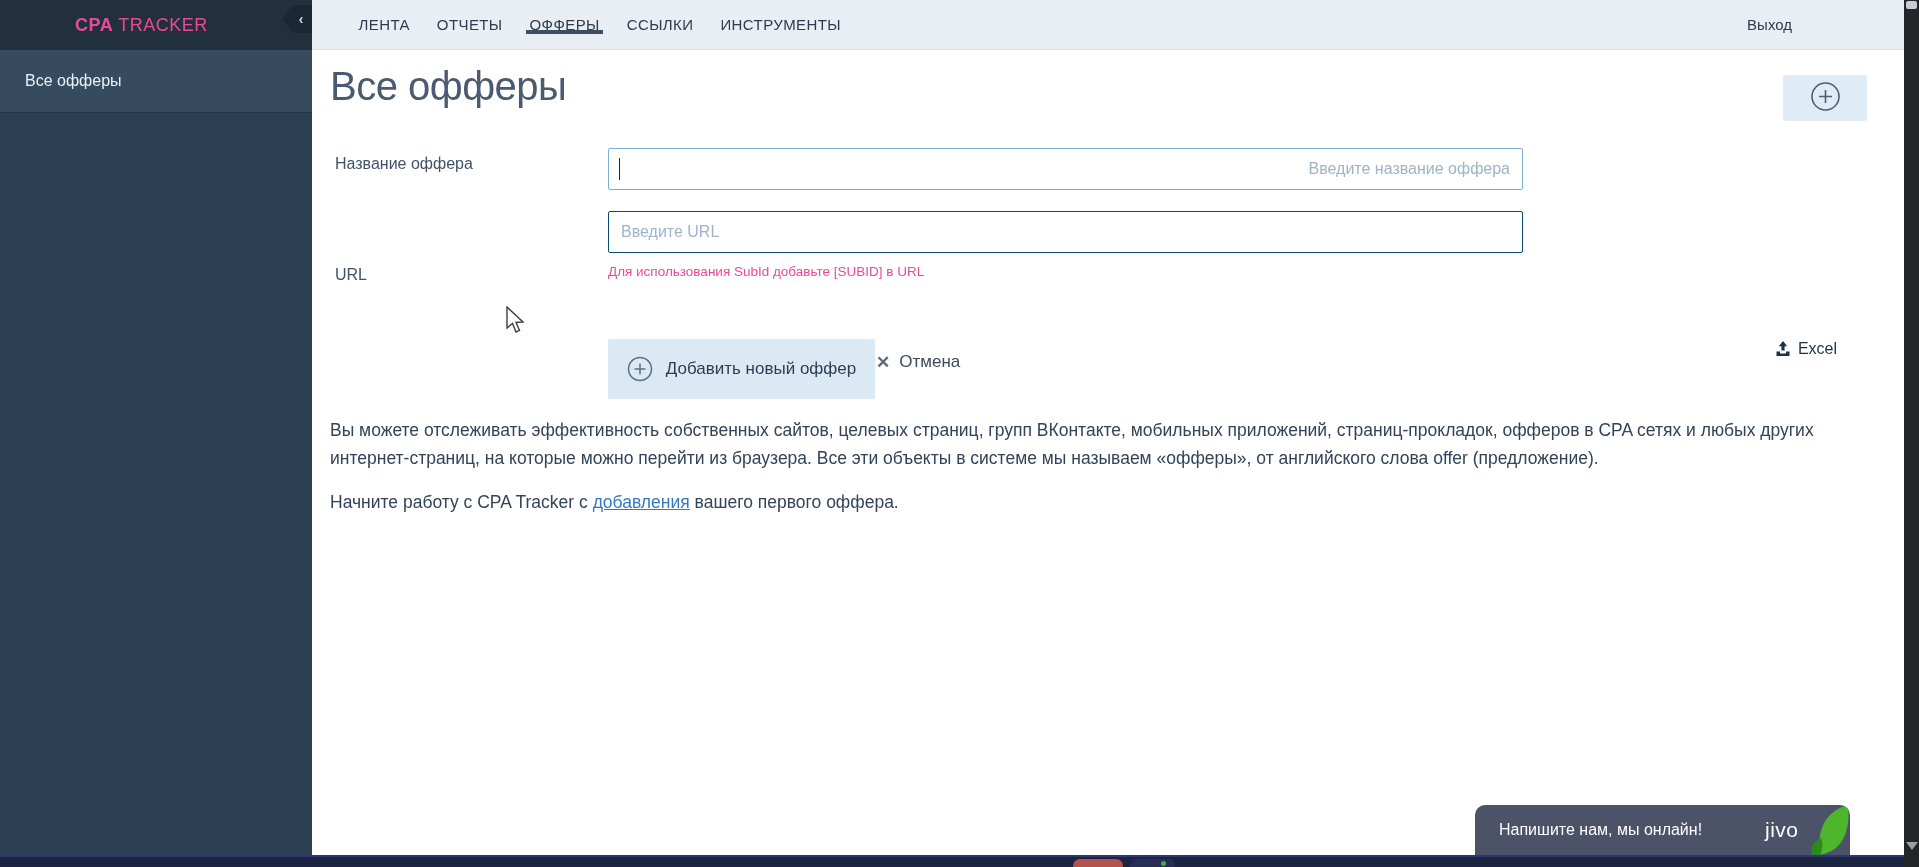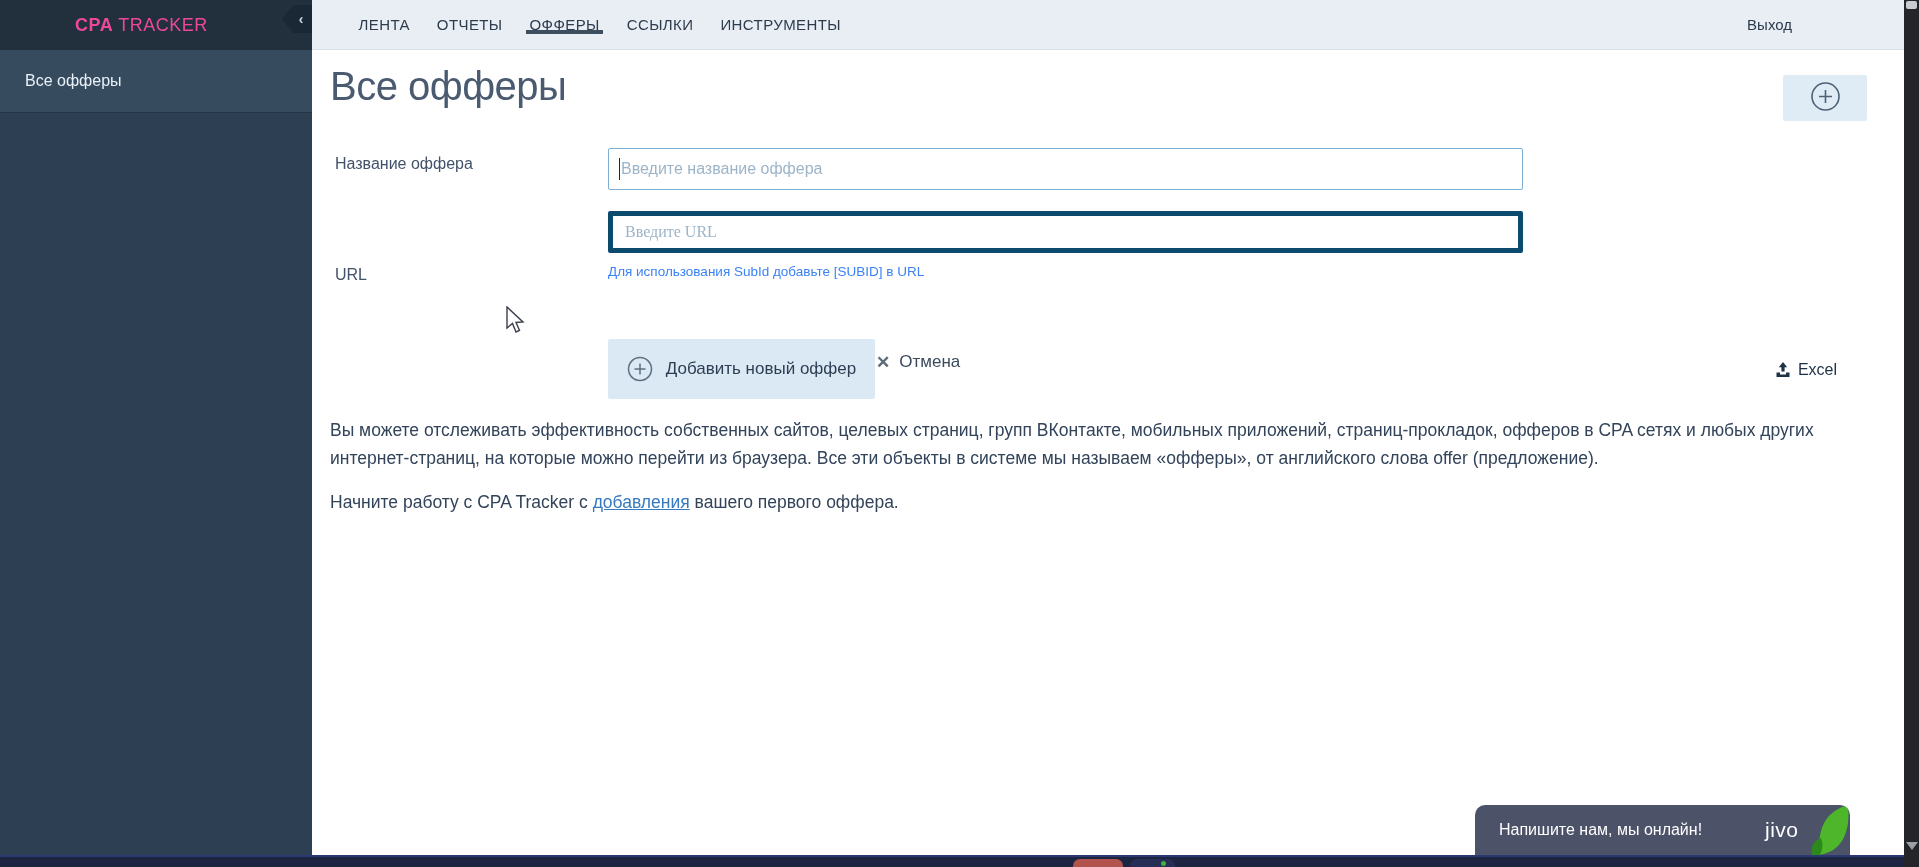--- a/index.html
+++ b/index.html
@@ -39,35 +39,35 @@
                 color:#4a5a70; letter-spacing:-.5px; }
   .add-top-btn { position:absolute; right:37px; top:25px; width:84px; height:46px; background:#dfecf5;
                  border:none; border-radius:2px; display:flex; align-items:center; justify-content:center;
                  cursor:pointer; }
 
   .form-label { position:absolute; left:23px; font-size:16px; color:#42526a; }
   .field { position:absolute; left:296px; width:915px; height:42px; border-radius:2px;
            background:#fff; font-size:16px; color:#333; padding:0 12px;
            font-family:"Liberation Sans", sans-serif; }
   .field::placeholder { color:#9db4c8; opacity:1; }
-  .field.focused { border:1px solid #7cb0d4; box-shadow:0 0 0 0 transparent; }
-  .field.normal { border:5px solid #0c4a6e;font-family:Liberation Serif, serif; }
+  .field.focused { border:1px solid #7cb0d4; box-shadow:0 0 0 0 transparent;text-align:right; }
+  .field.normal { border:1px solid #0c4a6e; }
   .caret { position:absolute; left:307px; width:1px; height:22px; background:#1c2733; }
 
-  .hint { position:absolute; left:296px; font-size:13.5px; color:#3b82f6; }
+  .hint { position:absolute; left:296px; font-size:13.5px; color:#ec4899; }
 
   .btn-add { position:absolute; left:296px; top:289px; width:267px; height:60px; background:#dbe9f4;
              border:none; border-radius:2px; display:flex; align-items:center; justify-content:center;
              gap:13px; font-size:17px; color:#2e3e52; cursor:pointer;
              font-family:"Liberation Sans", sans-serif; }
   .btn-cancel { position:absolute; left:564px; top:289px; height:46px; display:flex; align-items:center;
              gap:9px; font-size:17px; color:#3b4a5c; cursor:pointer; background:none; border:none;
              font-family:"Liberation Sans", sans-serif; }
   .btn-cancel .x { color:#5f6b79; font-size:17px; font-weight:700; }
-  .btn-excel { position:absolute; right:67px; top:297px; height:46px; display:flex; align-items:center;
+  .btn-excel { position:absolute; right:67px; top:276px; height:46px; display:flex; align-items:center;
              gap:7px; font-size:16px; color:#1e3247; cursor:pointer; background:none; border:none;
              font-family:"Liberation Sans", sans-serif; }
 
   .para { position:absolute; left:18px; width:1530px; font-size:17.5px; line-height:28px; color:#32435a; }
   .para a { color:#3779be; text-decoration:underline; cursor:pointer; }
 
   
   .jivo { position:absolute; left:1475px; top:805px; width:375px; height:50px; background:#4c5268;
           border-radius:10px 10px 0 0; display:flex; align-items:center; overflow:hidden; cursor:pointer; }
   .jivo-msg { margin-left:24px; color:#fff; font-size:16px; }

